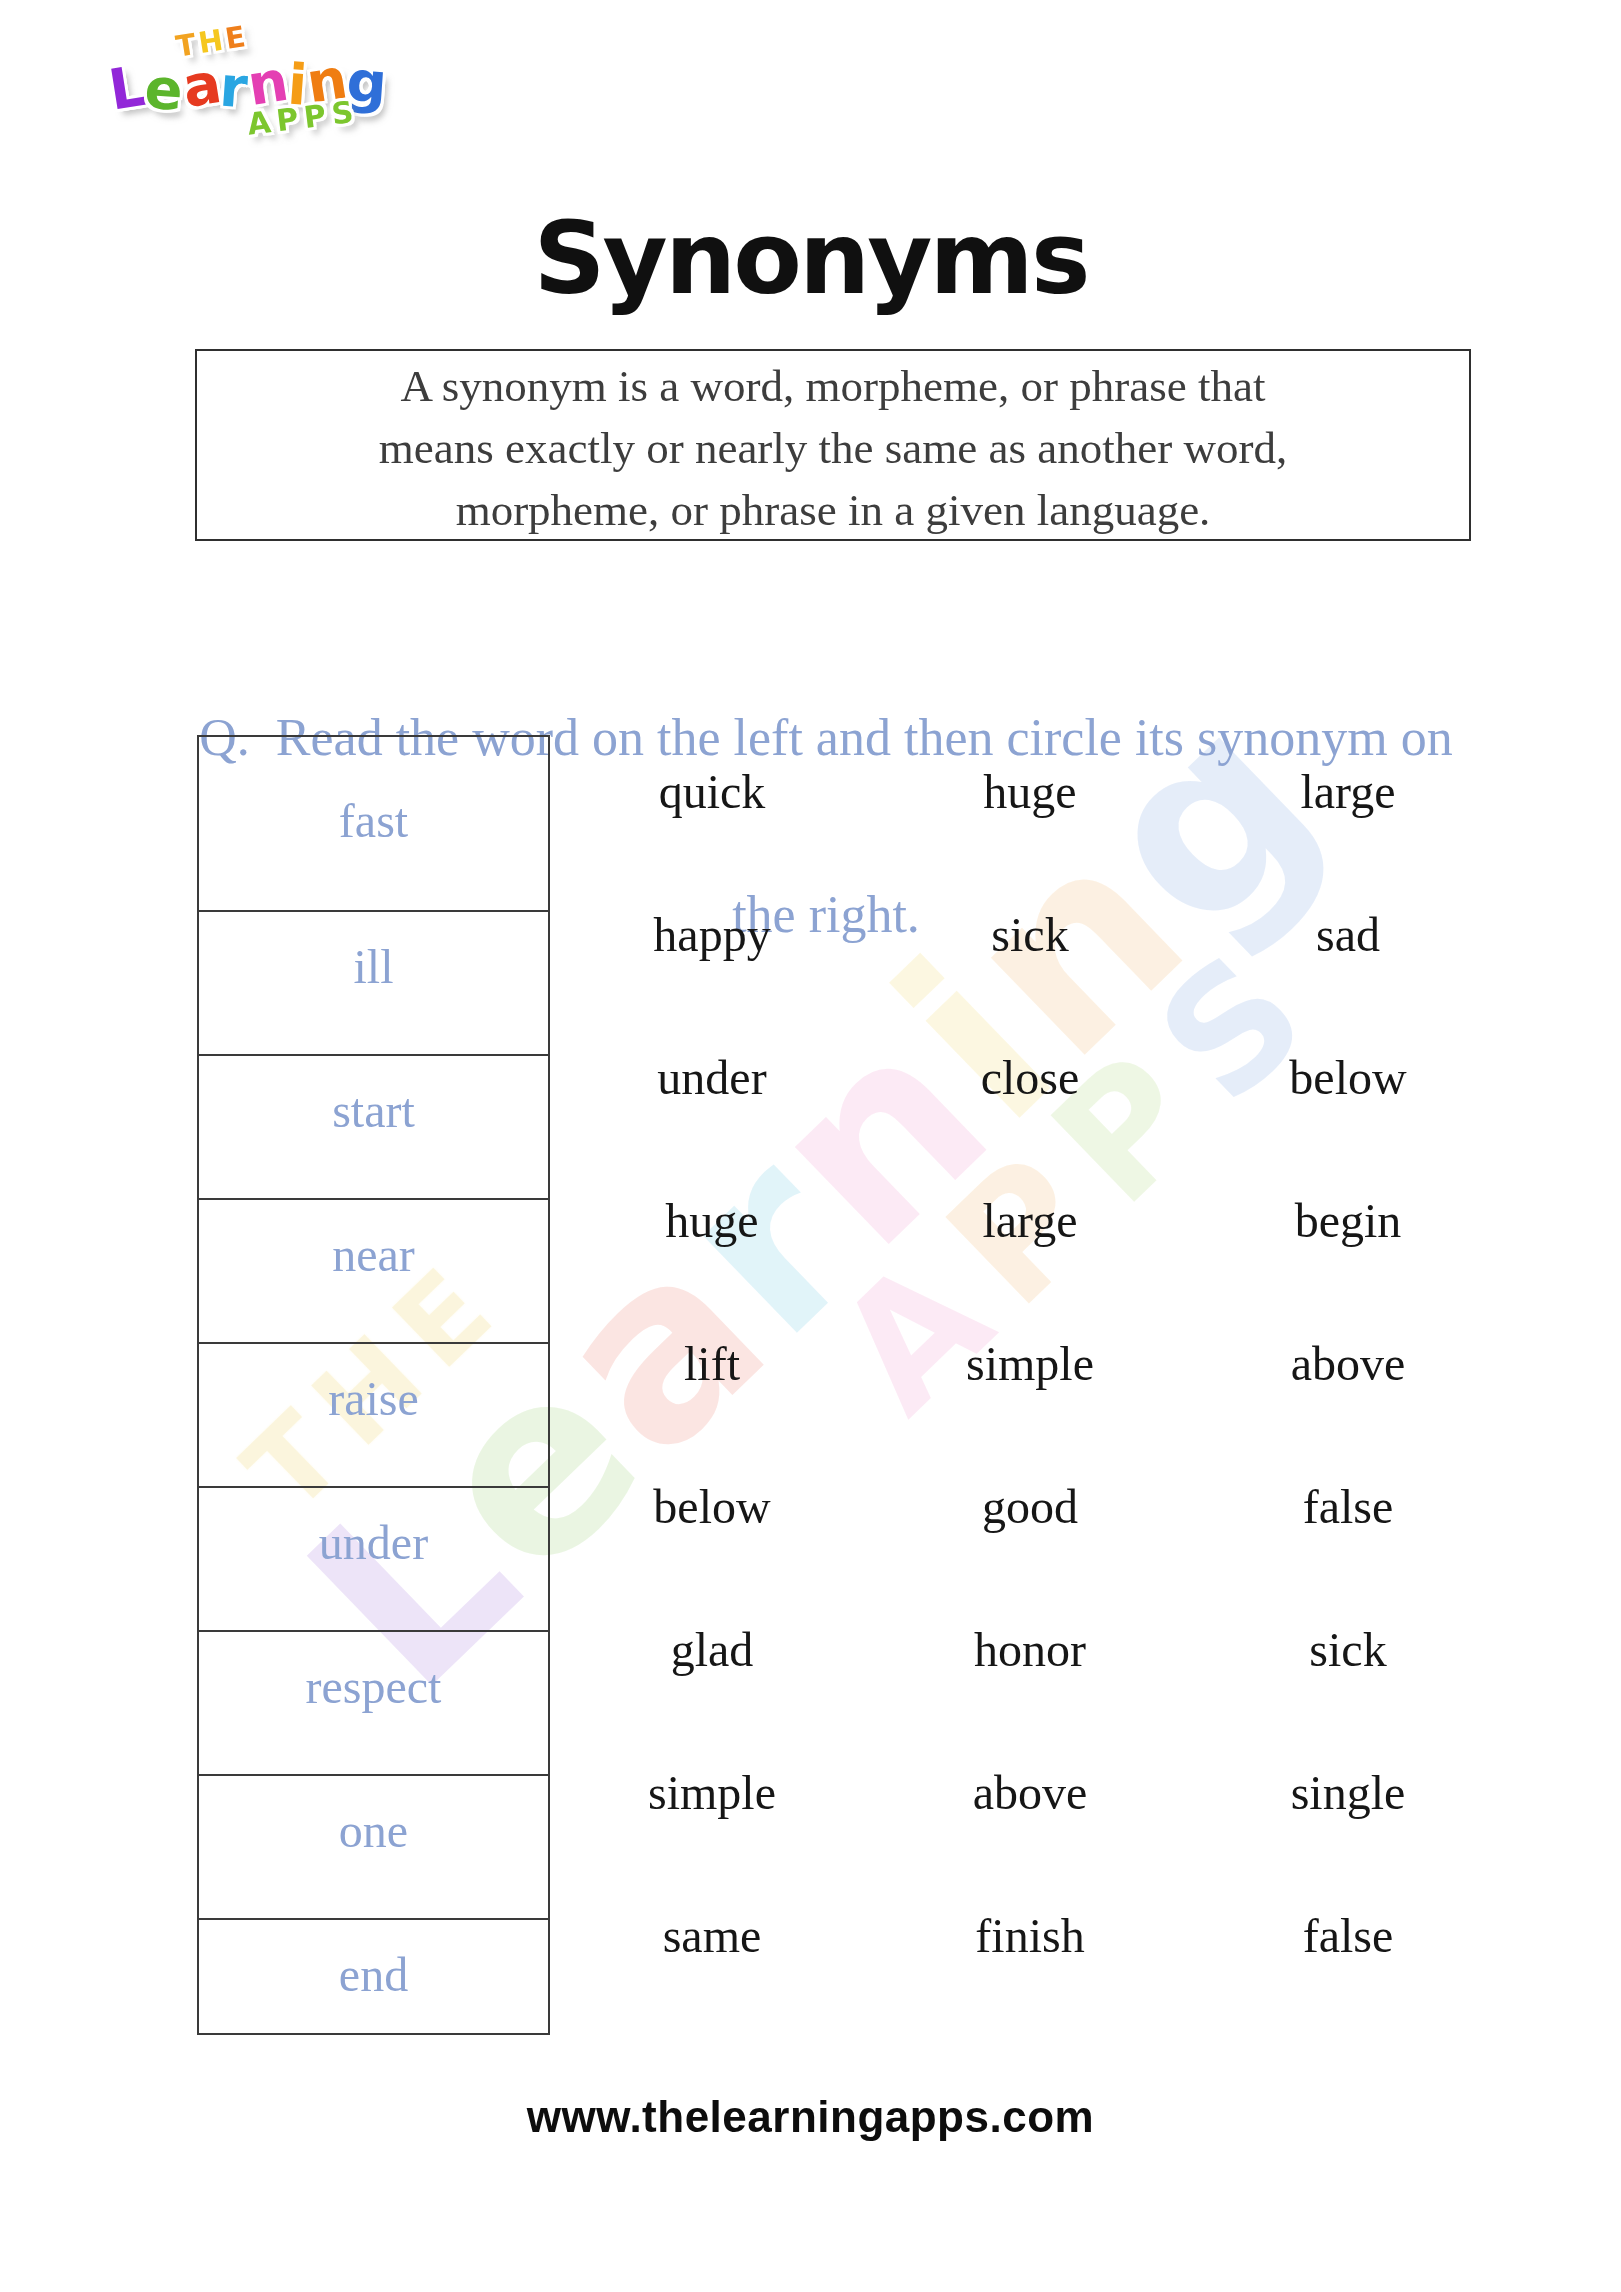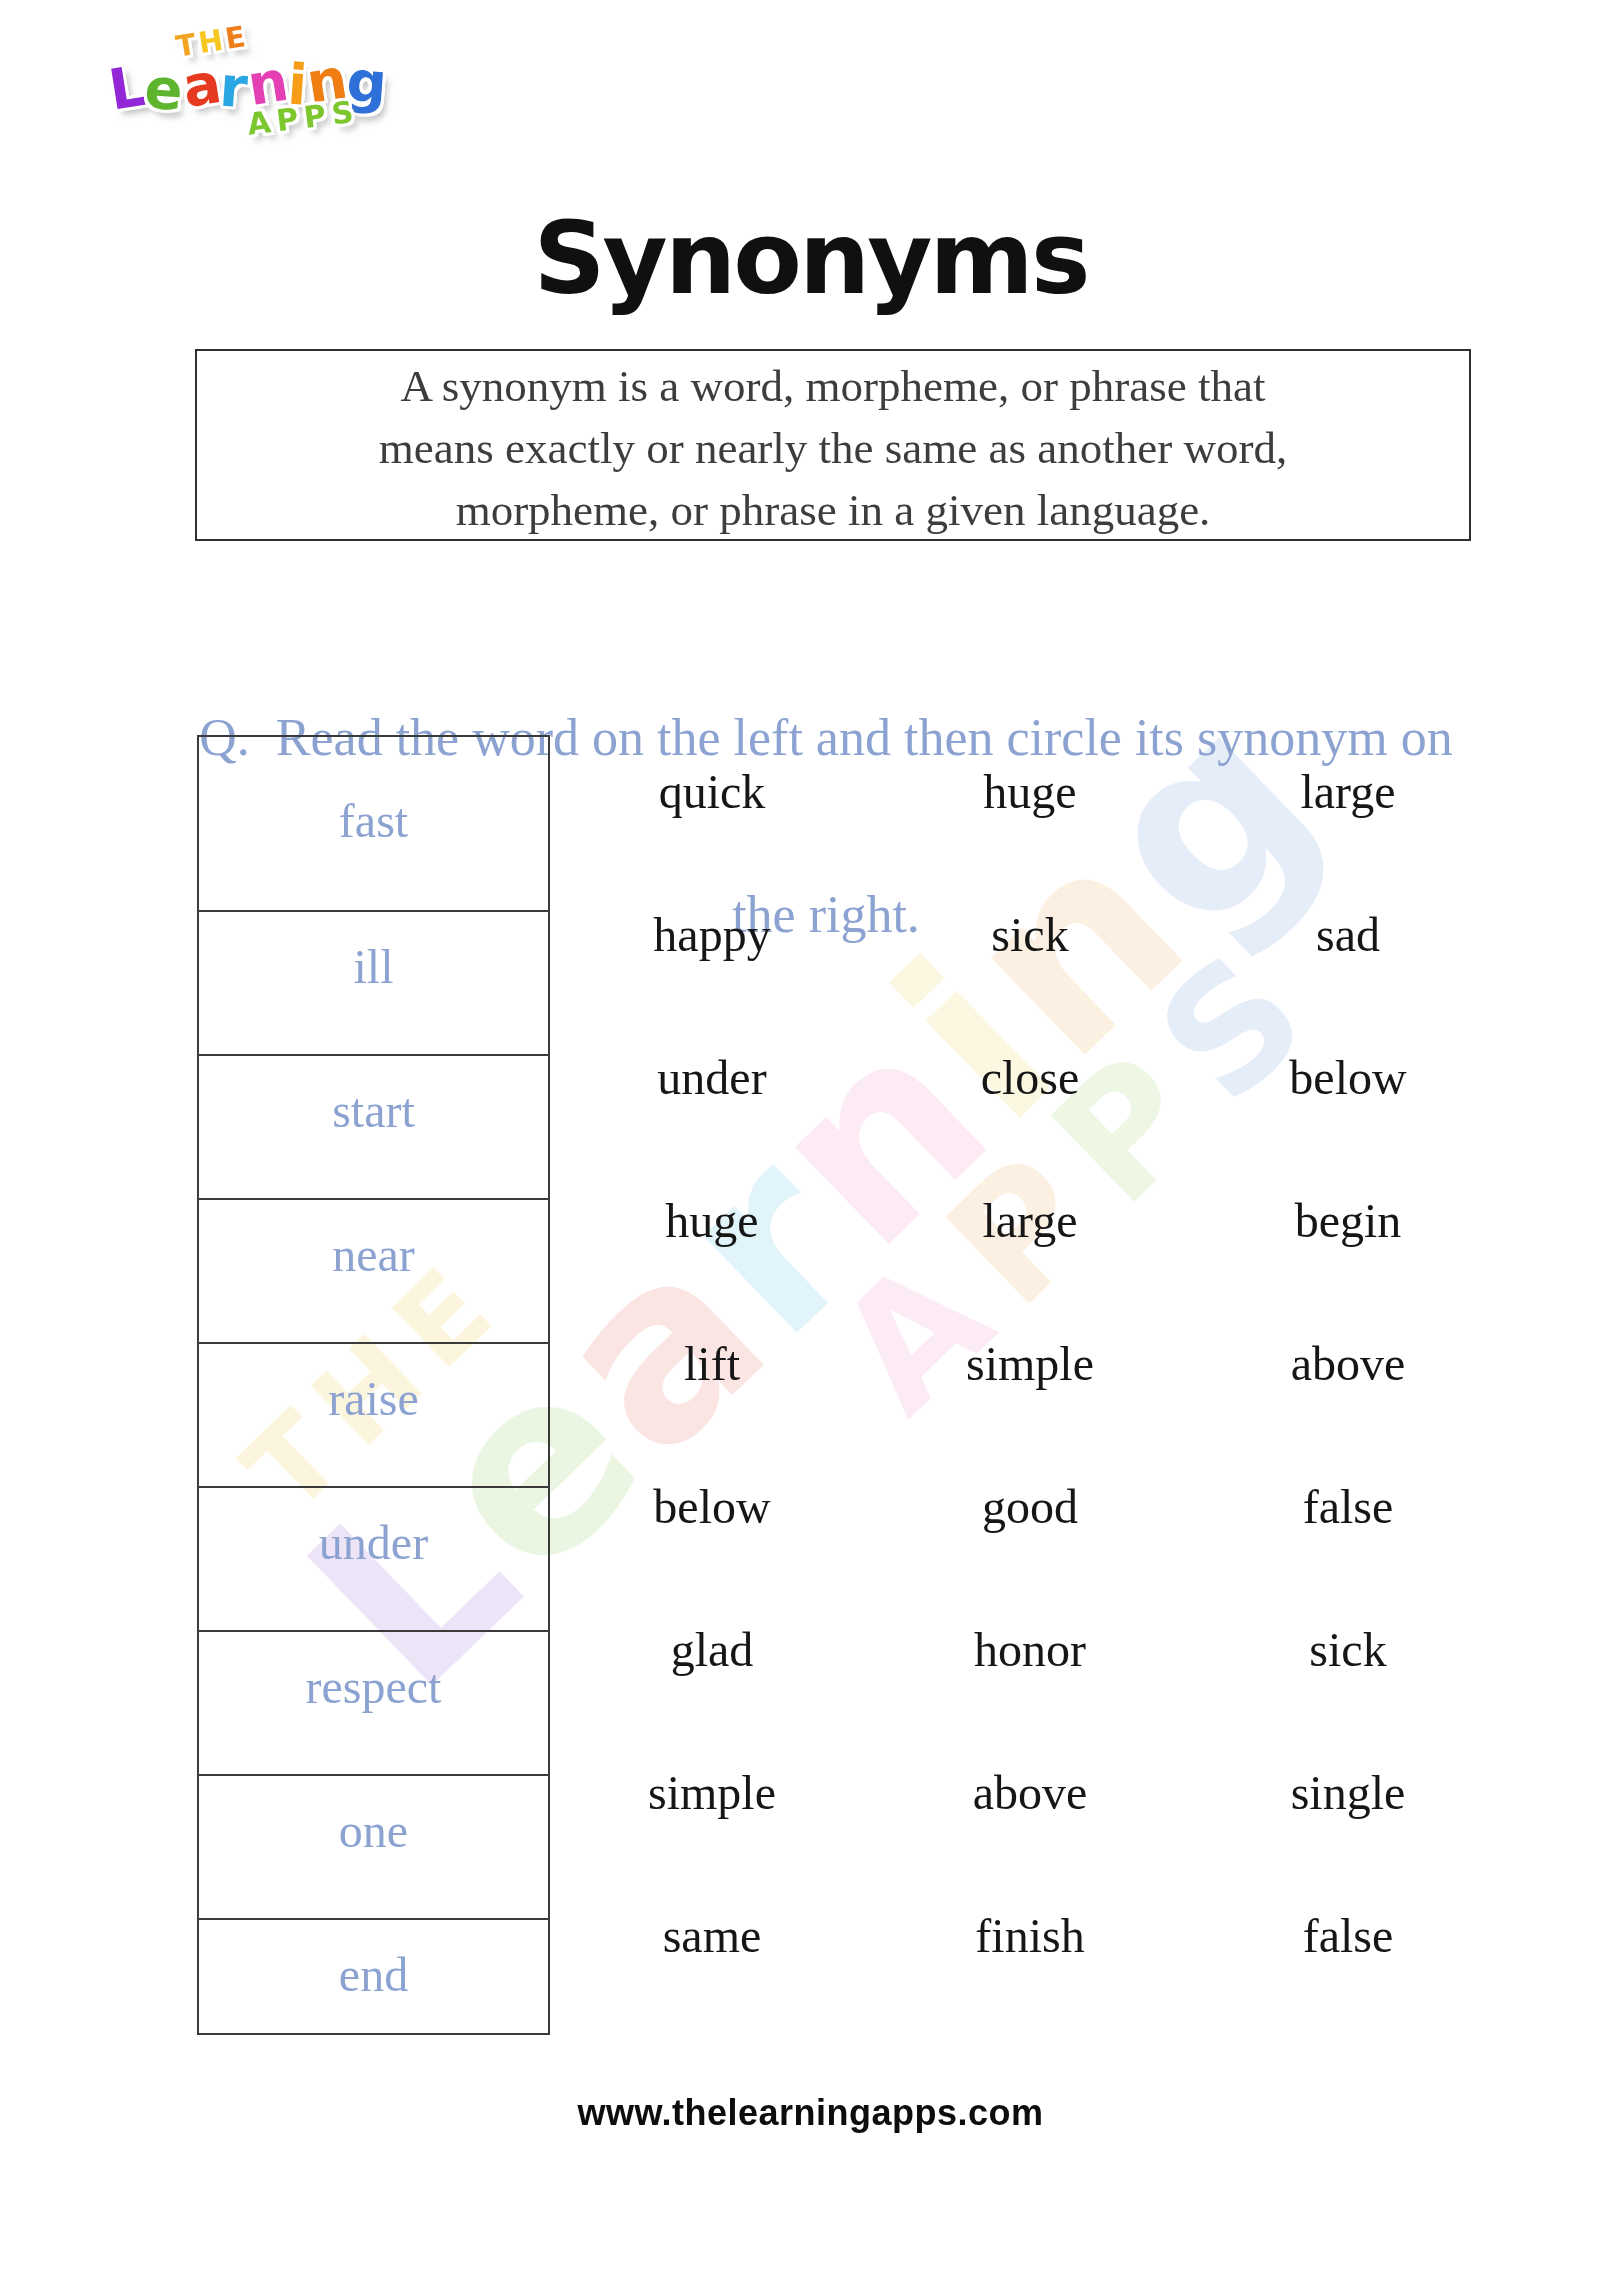--- a/index.html
+++ b/index.html
@@ -80,21 +80,21 @@
   .options-grid { position:absolute; left:0; top:737px; width:1621px; z-index:1;font-family:Liberation Serif, serif; }
   .o-row { position:relative; height:143px; }
   .opt { position:absolute; top:27.4px; transform:translateX(-50%);
          font-size:48px; color:#161616; white-space:nowrap; }
   .c1 { left:712px; } .c2 { left:1030px; } .c3 { left:1348px; }
 
   
   .footer {
     position:absolute; left:0; top:2092px; width:100%; z-index:1;
     text-align:center; font-family:"Liberation Sans", sans-serif; font-weight:bold;
-    font-size:36px; letter-spacing:0.5px; color:#0d0d0d;
+    font-size:44px; letter-spacing:0.5px; color:#0d0d0d;
   }
 </style>
 </head>
 <body>
 
 <div class="watermark">
   <div class="wm-the">THE</div>
   <div class="wm-learning">
     <span class="wl0">L</span><span class="wl1">e</span><span class="wl2">a</span><span class="wl3">r</span><span class="wl4">n</span><span class="wl5">i</span><span class="wl6">n</span><span class="wl7">g</span>
   </div>

